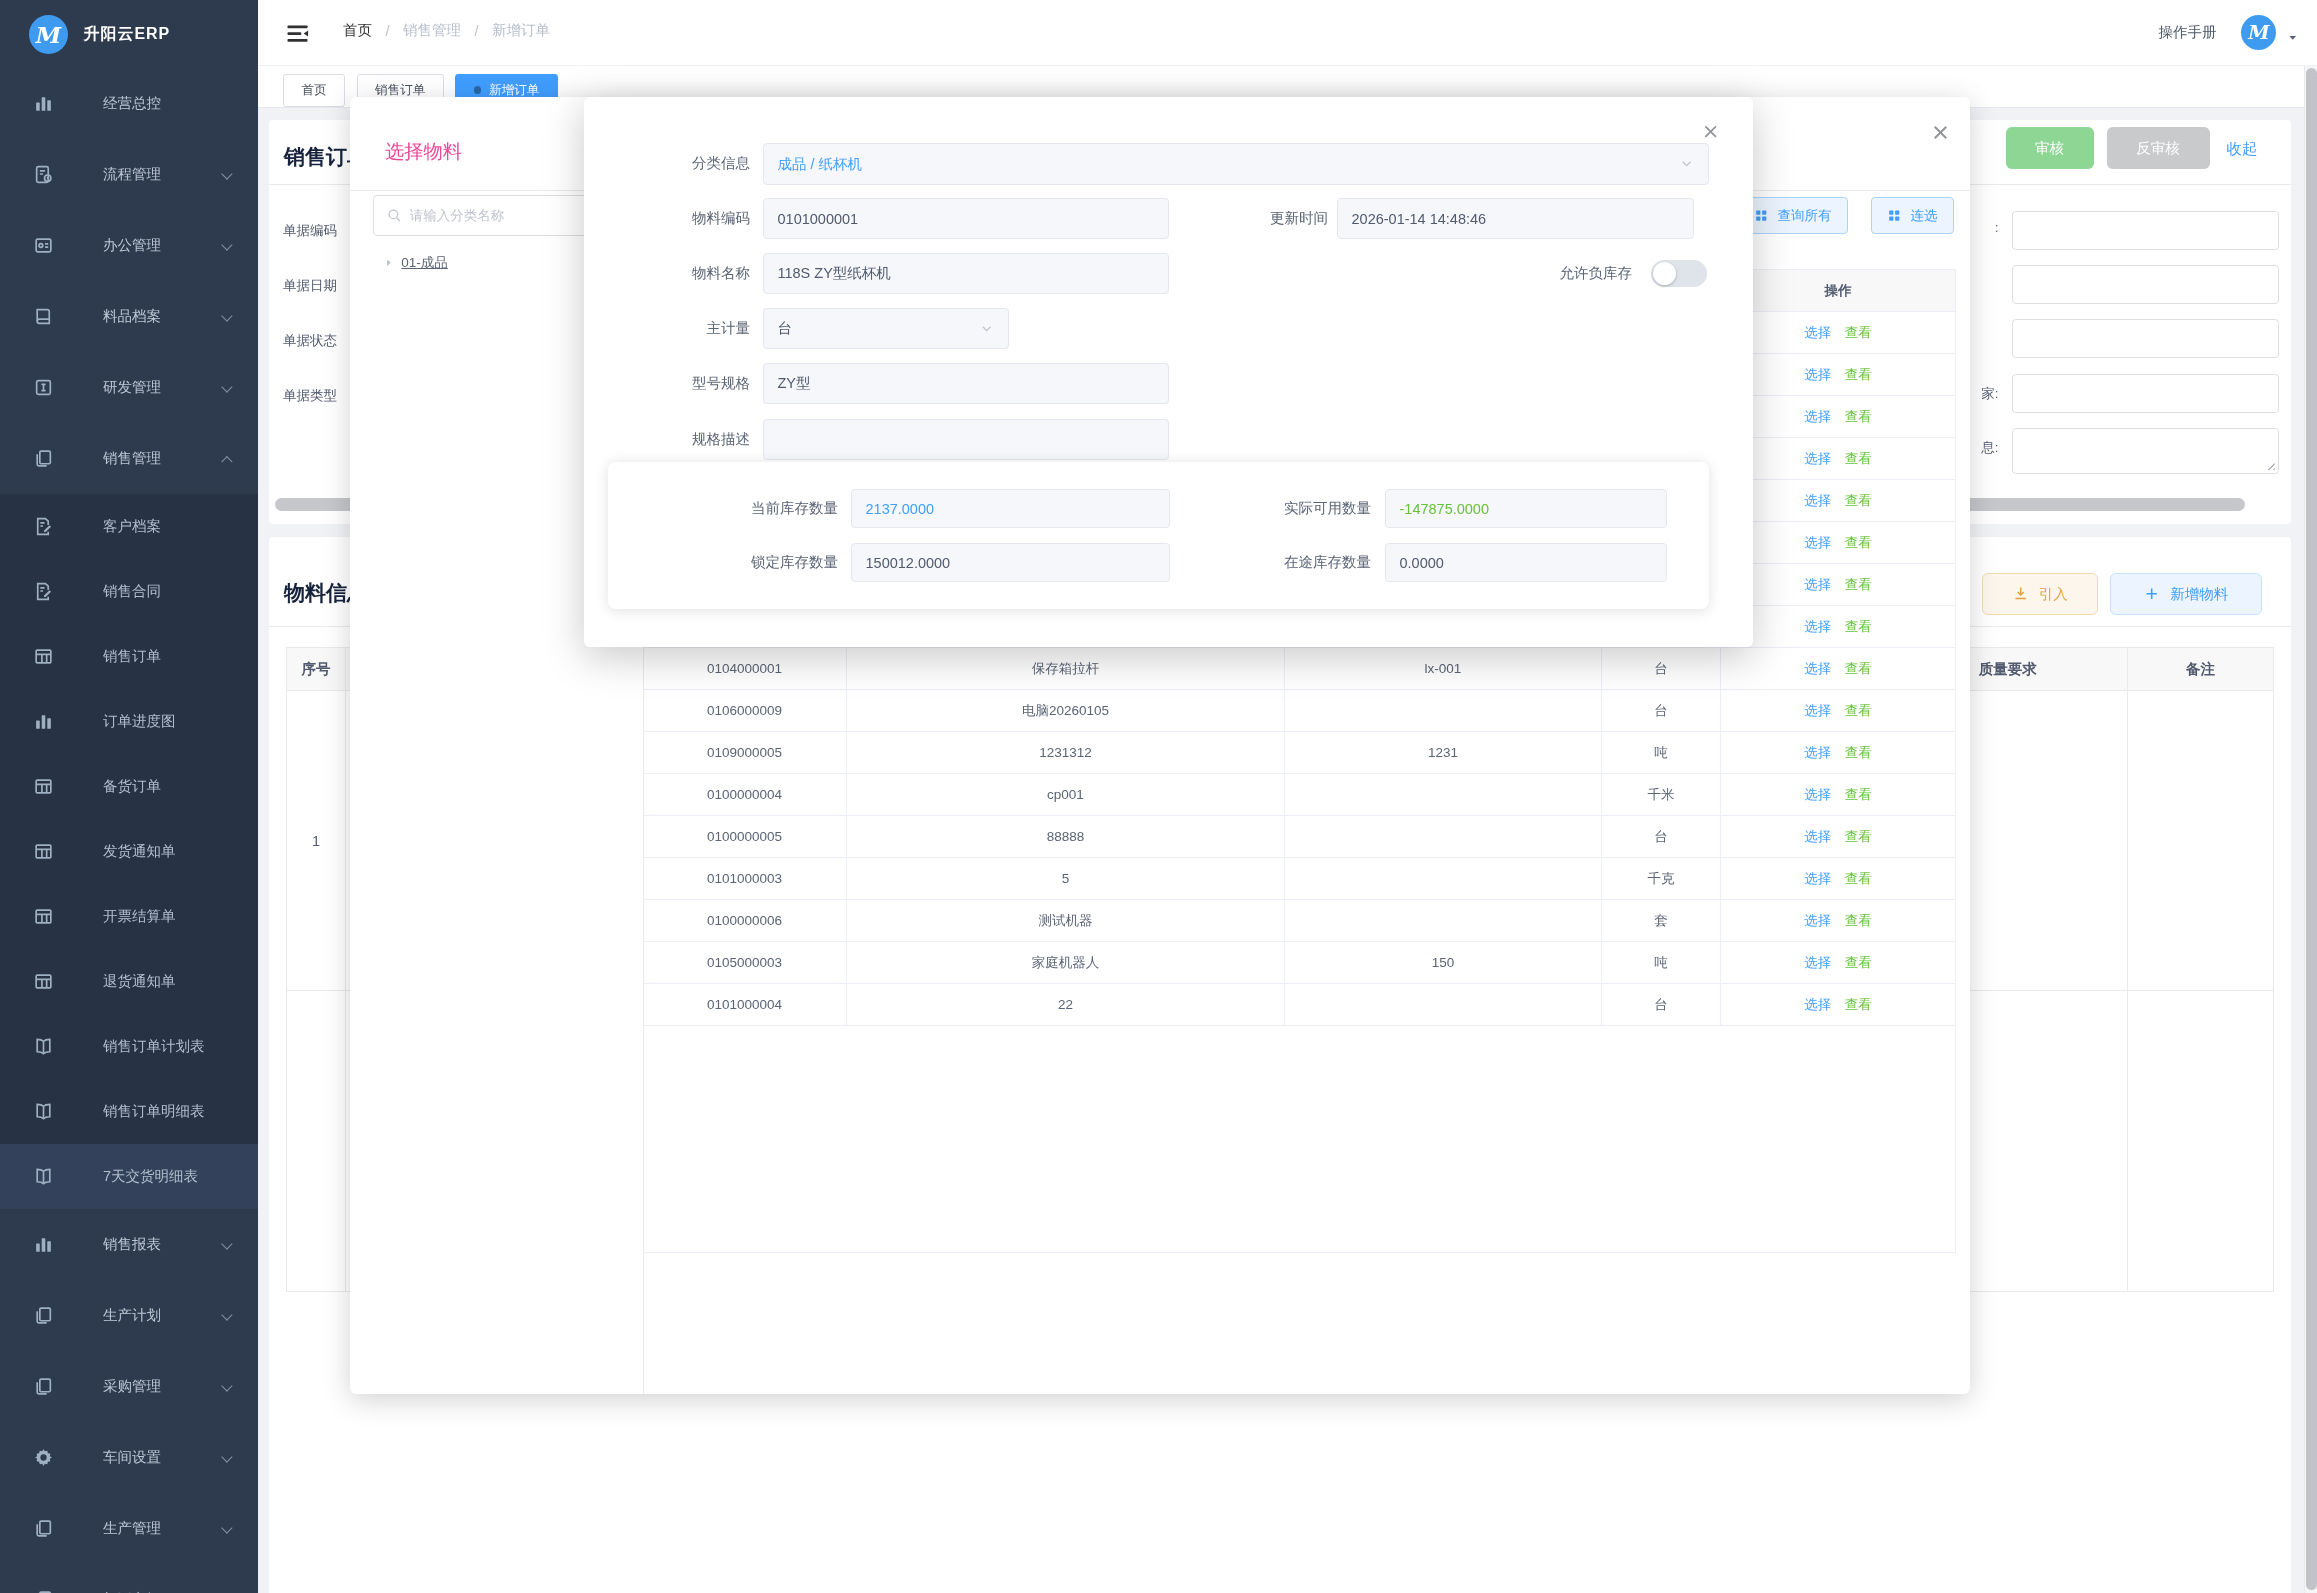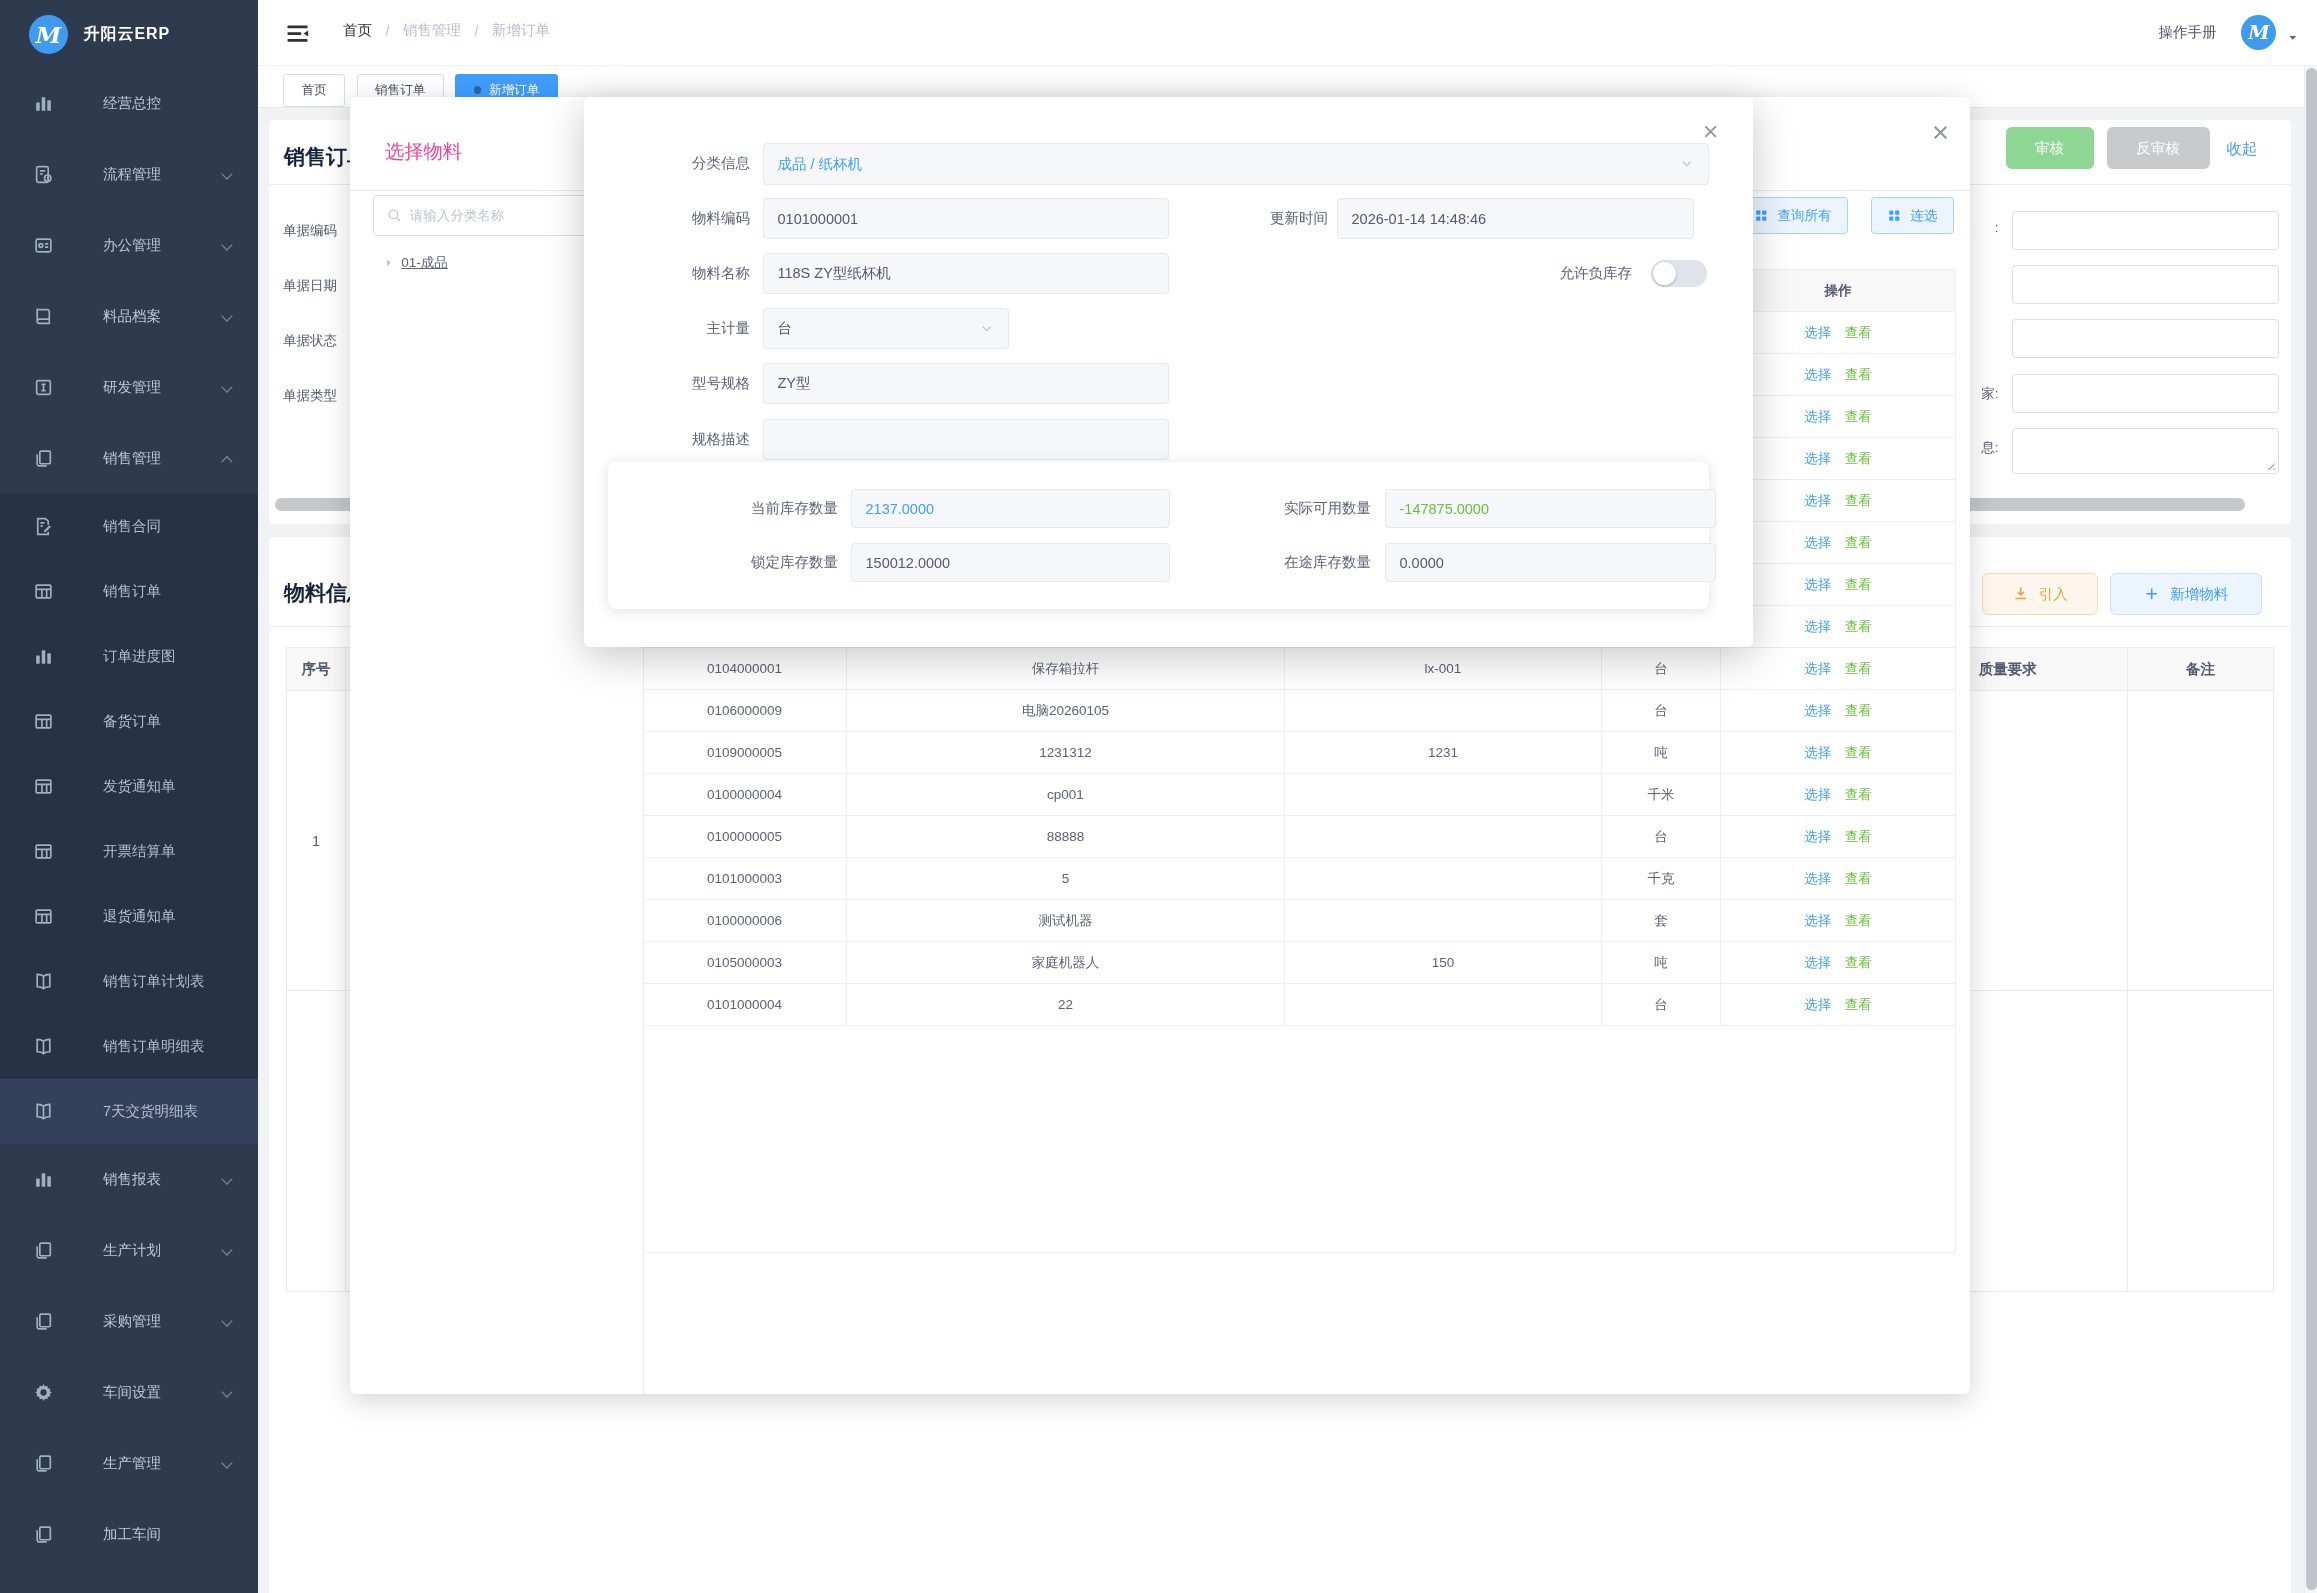--- a/index.html
+++ b/index.html
@@ -129,21 +129,21 @@
   .toggle { position:absolute; left:1067px; top:6.8px; width:56px; height:27px; border-radius:13.5px; background:#dfe3ea; cursor:pointer; }
   .toggle::after { content:""; position:absolute; left:1.9px; top:1.9px; width:23px; height:23px; border-radius:50%; background:#fff; box-shadow:0 1px 2.9px rgba(0,0,0,.25); }
   .txt-blue { color:#409eff !important; }
   .txt-green { color:#67c23a !important; }
 
   .inv-card { position:absolute; left:24px; top:365px; width:1101px; height:147px; background:#fff; border-radius:7.7px; box-shadow:0 1.9px 13.5px rgba(0,0,0,.12); }
   .inv-label { position:absolute; width:230px; text-align:right; font-size:14.5px; color:#5a6475; line-height:39px; }
   .inv-input { position:absolute; height:39px; background:#f5f7fa; border:1px solid #e4e7ed; border-radius:3.9px; display:flex; align-items:center; padding:0 13.5px; font-size:14.5px; color:#515a6e; }
   .ira { top:27px; } .irb { top:81px; }
   .inv-l-lbl { left:0; } .inv-l-inp { left:243px; width:319px; }
-  .inv-r-lbl { left:533px; width:230px; } .inv-r-inp { left:777px; width:331px; }
+  .inv-r-lbl { left:533px; width:230px; } .inv-r-inp { left:777px; width:282px; }
 </style>
 </head>
 <body>
 
 <aside class="sidebar">
   <div class="logo-row">
     <div class="logo-circle">M</div>
     <div class="logo-title">升阳云ERP</div>
   </div>
   <nav>
@@ -211,20 +211,31 @@
         <span class="s-icon">
           <svg viewBox="0 0 20 20" fill="none" stroke="currentColor" stroke-width="1.6">
             <rect x="6.5" y="3" width="10" height="12" rx="1.2"></rect>
             <path d="M4 6v9.5A1.5 1.5 0 0 0 5.5 17H13"></path>
           </svg>
         </span>
         <span class="s-label">销售管理</span>
         <span class="s-chev"></span>
       </div>
 
+      <div class="side-item type-sub">
+        <span class="s-icon">
+          <svg viewBox="0 0 20 20" fill="none" stroke="currentColor" stroke-width="1.6">
+            <path d="M14.5 8.5V4.8L11.8 2.5H4.5v15h10v-2.5"></path>
+            <path d="M7 6.5h4M7 9.5h2.5"></path>
+            <path d="M10.8 13.6l4.9-4.9 1.5 1.5-4.9 4.9-1.9.4z" fill="currentColor" stroke="none"></path>
+          </svg>
+        </span>
+        <span class="s-label">客户档案</span>
+
+      </div>
 
       <div class="side-item type-sub">
         <span class="s-icon">
           <svg viewBox="0 0 20 20" fill="none" stroke="currentColor" stroke-width="1.6">
             <path d="M14.5 8.5V4.8L11.8 2.5H4.5v15h10v-2.5"></path>
             <path d="M7 6.5h4M7 9.5h2.5"></path>
             <path d="M10.8 13.6l4.9-4.9 1.5 1.5-4.9 4.9-1.9.4z" fill="currentColor" stroke="none"></path>
           </svg>
         </span>
         <span class="s-label">销售合同</span>

